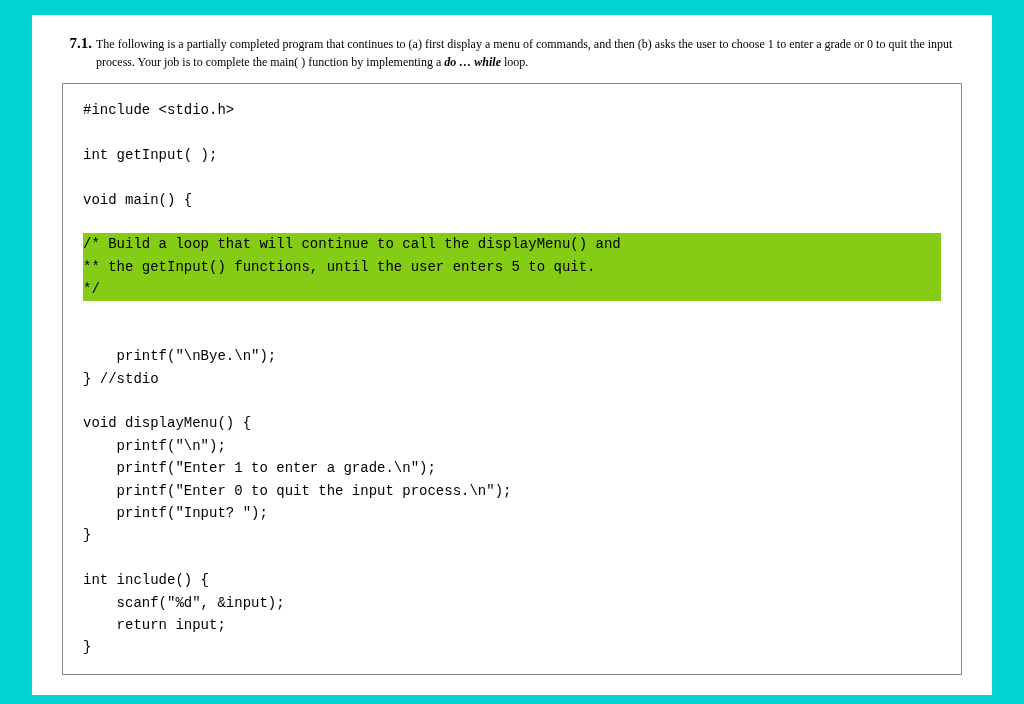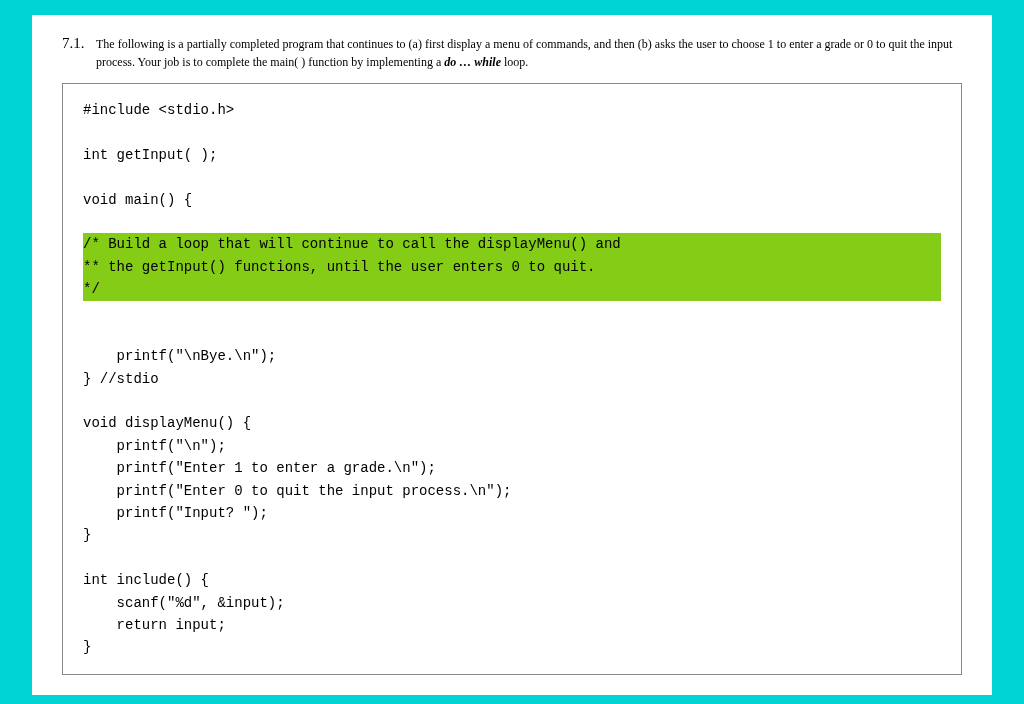--- a/index.html
+++ b/index.html
@@ -39,21 +39,22 @@
       min-width: 30px;
       margin-right: 4px;
     }
 
     .question-text {
       font-size: 12px;
       line-height: 1.5;
     }
 
     .bold-text {
-      font-weight: normal;
+      font-weight: bold;
+      text-align: right;
     }
 
     .italic-bold-text {
       font-weight: bold;
       font-style: italic;
     }
 
     .code-block {
       border: 1px solid #888888;
       padding: 15px 20px;
@@ -90,21 +91,21 @@
   </div>
 
   <div class="code-block">
     <span class="code-line">#include &lt;stdio.h&gt;</span>
     <span class="code-empty-line"></span>
     <span class="code-line">int getInput( );</span>
     <span class="code-empty-line"></span>
     <span class="code-line">void main() {</span>
     <span class="code-empty-line"></span>
     <span class="code-line highlight-yellow">/* Build a loop that will continue to call the displayMenu() and</span>
-    <span class="code-line highlight-yellow">** the getInput() functions, until the user enters 0 to quit.</span>
+    <span class="code-line highlight-yellow">** the getInput() functions, until the user enters 5 to quit.</span>
     <span class="code-line highlight-yellow">*/</span>
     <span class="code-empty-line"></span>
     <span class="code-empty-line"></span>
     <span class="code-line">    printf("\nBye.\n");</span>
     <span class="code-line">} //stdio</span>
     <span class="code-empty-line"></span>
     <span class="code-line">void displayMenu() {</span>
     <span class="code-line">    printf("\n");</span>
     <span class="code-line">    printf("Enter 1 to enter a grade.\n");</span>
     <span class="code-line">    printf("Enter 0 to quit the input process.\n");</span>

